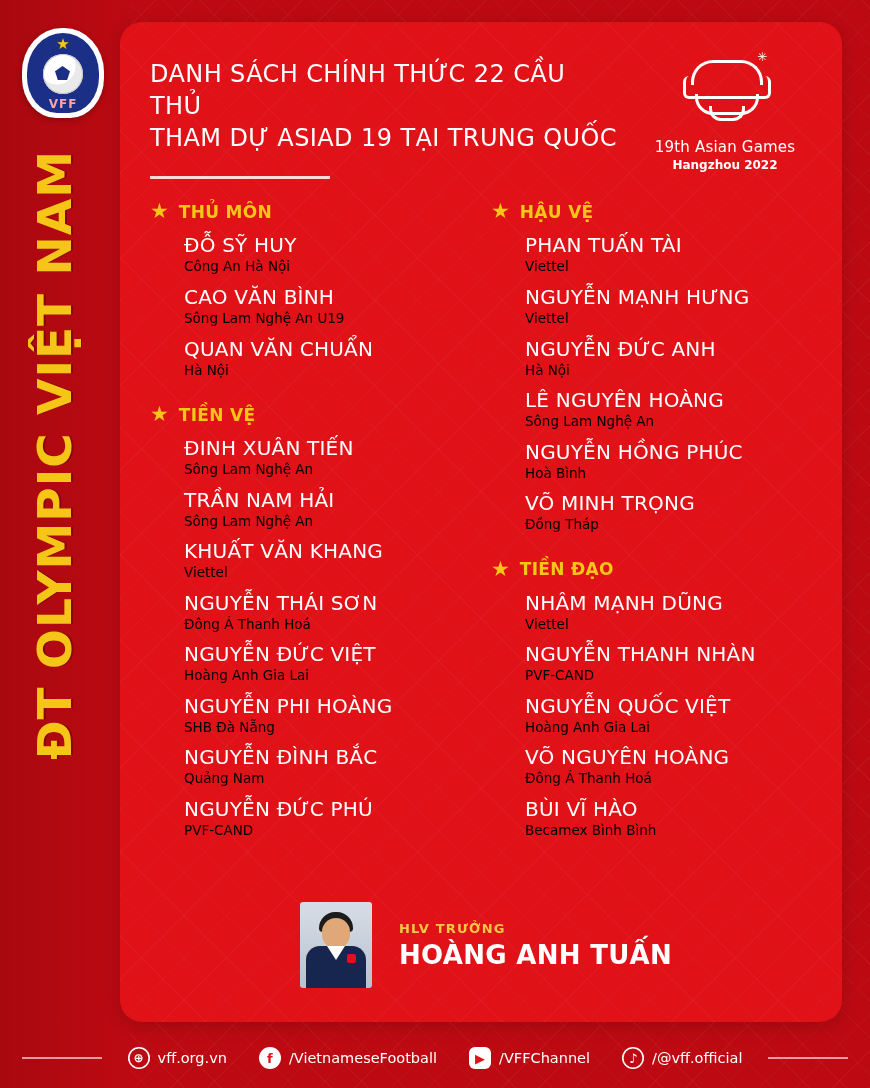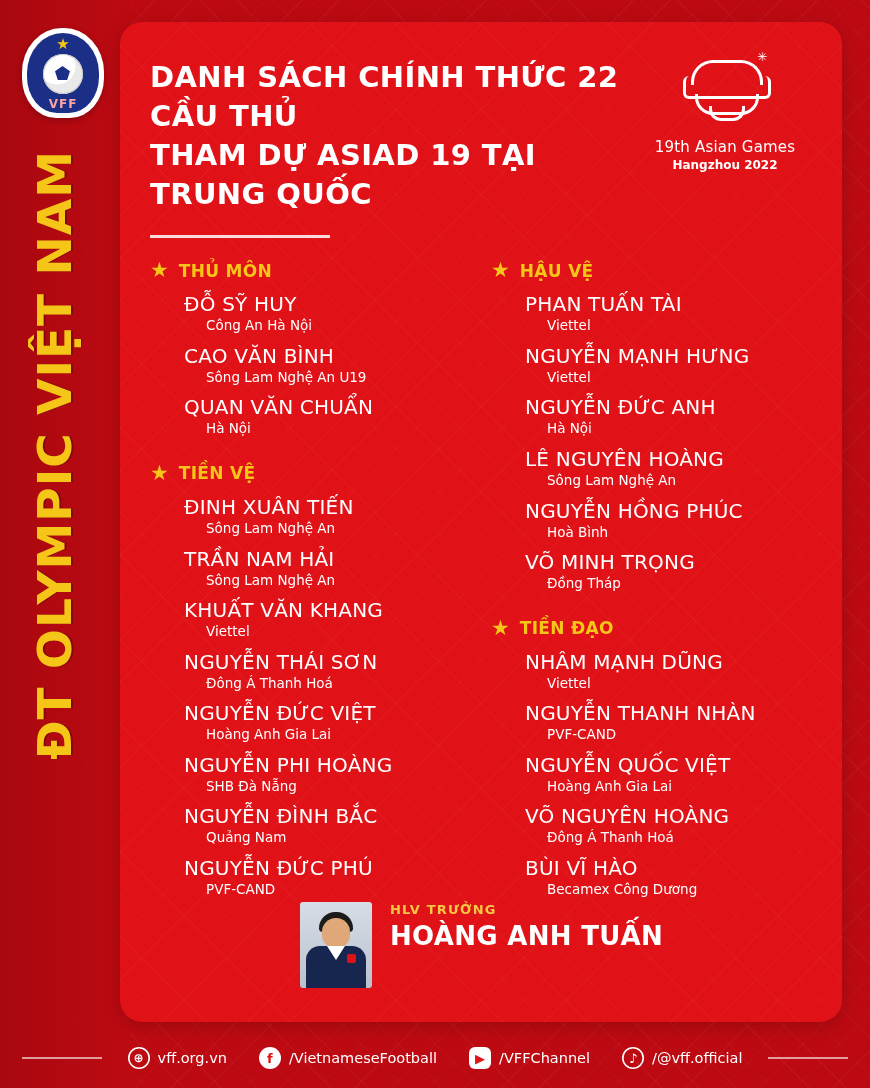--- a/index.html
+++ b/index.html
@@ -91,22 +91,22 @@
     background-image:
       repeating-linear-gradient(45deg, rgba(255,255,255,.028) 0 1px, transparent 1px 30px),
       repeating-linear-gradient(-45deg, rgba(255,255,255,.028) 0 1px, transparent 1px 30px);
   }
   .header{
     position:relative;
     padding:36px 40px 0 30px;
   }
   .title{
     color:#ffffff;
-    font-size:29px;
-    font-weight:bold;
+    font-size:24px;
+    font-weight:normal;
     line-height:1.34;
     letter-spacing:.4px;
     max-width:470px;
   }
   .title-rule{
     width:180px;height:3px;background:#ffffff;opacity:.85;
     margin-top:22px;
   }
   
   .asiad{
@@ -155,31 +155,30 @@
     margin-bottom:11px;
   }
   .p-name{
     color:#ffffff;
     font-size:20px;
     font-weight:normal;
     letter-spacing:.2px;
     line-height:1.15;
   }
   .p-club{
-    color:#ffffff;
+    color:#000000;
     font-size:13.5px;
     margin-top:2px;
     line-height:1.15;
-    margin-left:22px;
   }
   
   .coach{
     position:absolute;
     left:180px;bottom:34px;
-    display:flex;align-items:flex-start;gap:18px;
+    display:flex;align-items:center;gap:27px;
   }
   .coach-photo{
     width:72px;height:86px;border-radius:3px;overflow:hidden;position:relative;
     background:linear-gradient(#d7dde6,#b8c2cf);
   }
   .coach-hair{position:absolute;left:19px;top:10px;width:34px;height:20px;background:#1b1b1b;border-radius:17px 17px 4px 4px;}
   .coach-face{position:absolute;left:22px;top:16px;width:28px;height:30px;background:#e0a878;border-radius:14px 14px 13px 13px;}
   .coach-body{position:absolute;left:6px;top:44px;width:60px;height:42px;background:#16264f;border-radius:14px 14px 0 0;}
   .coach-collar{position:absolute;left:27px;top:44px;width:18px;height:14px;background:#fff;clip-path:polygon(0 0,100% 0,50% 100%);}
   .coach-badge{position:absolute;left:47px;top:52px;width:9px;height:9px;background:#e01217;border-radius:2px;}
@@ -367,21 +366,21 @@
         <div class="player">
           <div class="p-name">NGUYỄN QUỐC VIỆT</div>
           <div class="p-club">Hoàng Anh Gia Lai</div>
         </div>
         <div class="player">
           <div class="p-name">VÕ NGUYÊN HOÀNG</div>
           <div class="p-club">Đông Á Thanh Hoá</div>
         </div>
         <div class="player">
           <div class="p-name">BÙI VĨ HÀO</div>
-          <div class="p-club">Becamex Công Dương</div>
+          <div class="p-club">Becamex Bình Bình</div>
         </div>
       </div>
 
     </div>
   </div>
 
   <div class="coach">
     <div class="coach-photo">
       <div class="coach-hair"></div>
       <div class="coach-face"></div>

